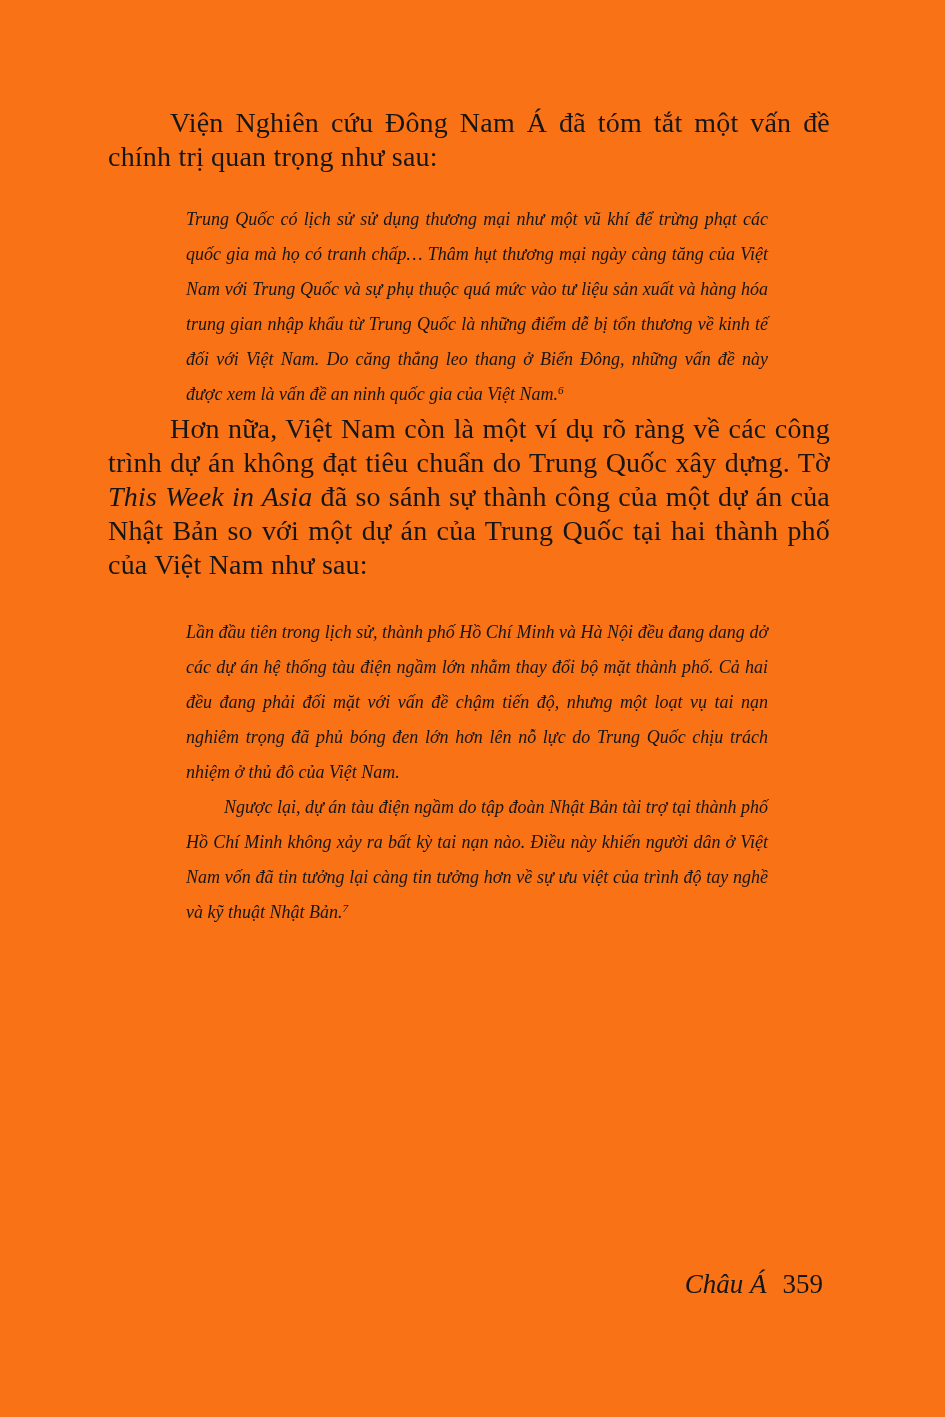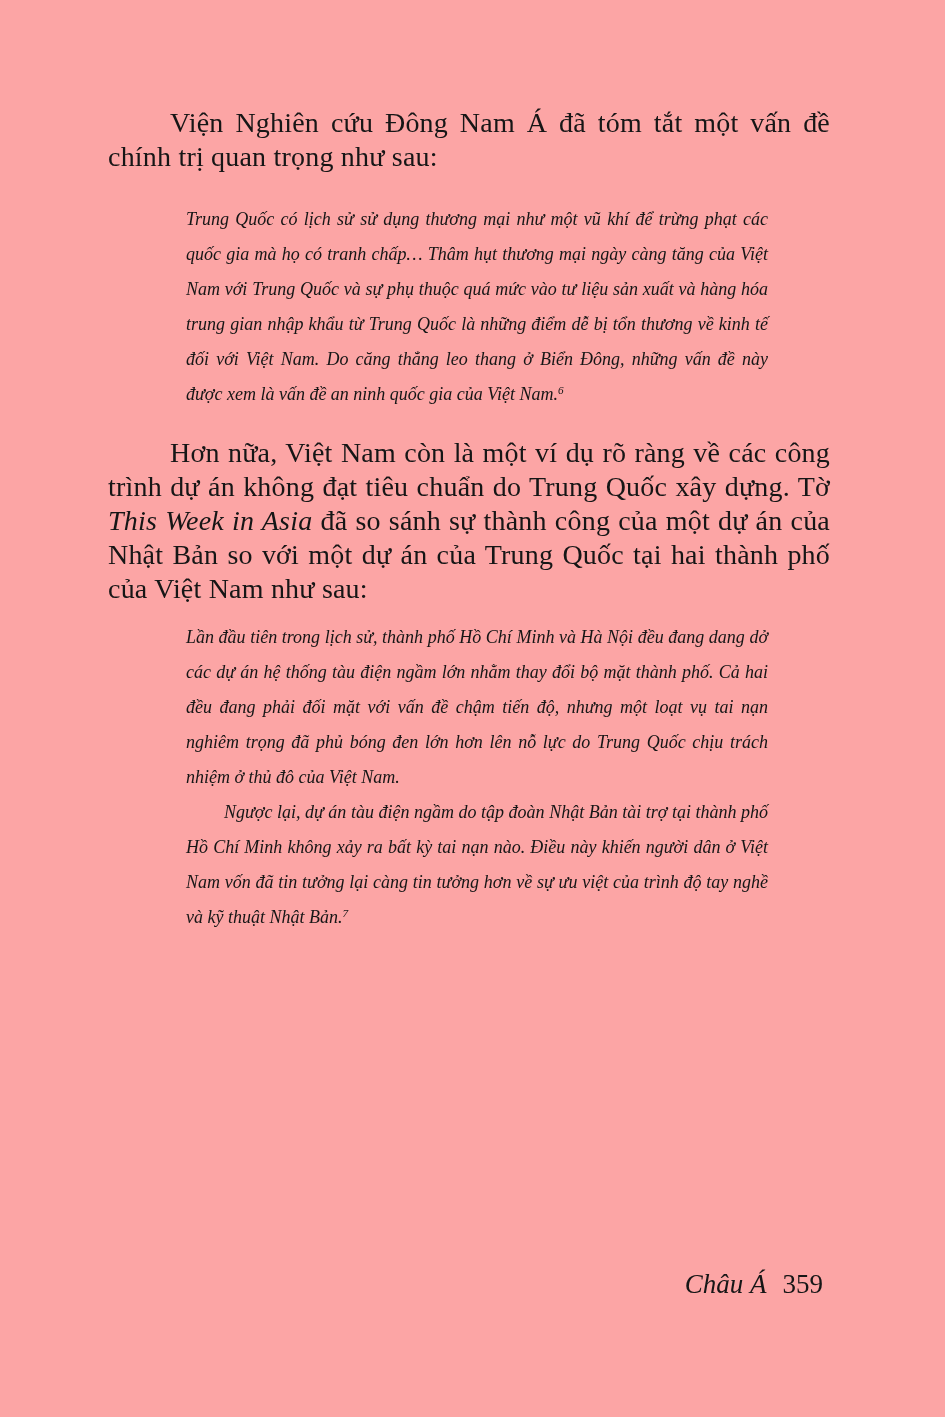--- a/index.html
+++ b/index.html
@@ -4,21 +4,21 @@
 <style>
   html, body {
     margin: 0;
     padding: 0;
     background: #ffffff;
   }
   .page {
     position: relative;
     width: 945px;
     height: 1417px;
-    background: #fca5a5;
+    background: #f97316;
     color: #161616;
     font-family: "Liberation Serif", "DejaVu Serif", serif;
     overflow: hidden;
     box-sizing: border-box;
   }
   .content {
     padding: 106px 115px 0 108px;
   }
   .body-para {
     margin: 0;
@@ -37,24 +37,23 @@
     line-height: 35px;
     text-align: justify;
   }
   .quote p {
     margin: 0;
   }
   .quote .para-indent {
     text-indent: 38px;
   }
   .para2 {
-    margin-top: 24px;
   }
   .quote2 {
-    margin-top: 14px;
+    margin-top: 33px;
   }
   .pub-name {
     font-style: italic;
   }
   sup.fn {
     font-size: 0.62em;
     line-height: 0;
     vertical-align: baseline;
     position: relative;
     top: -0.55em;

